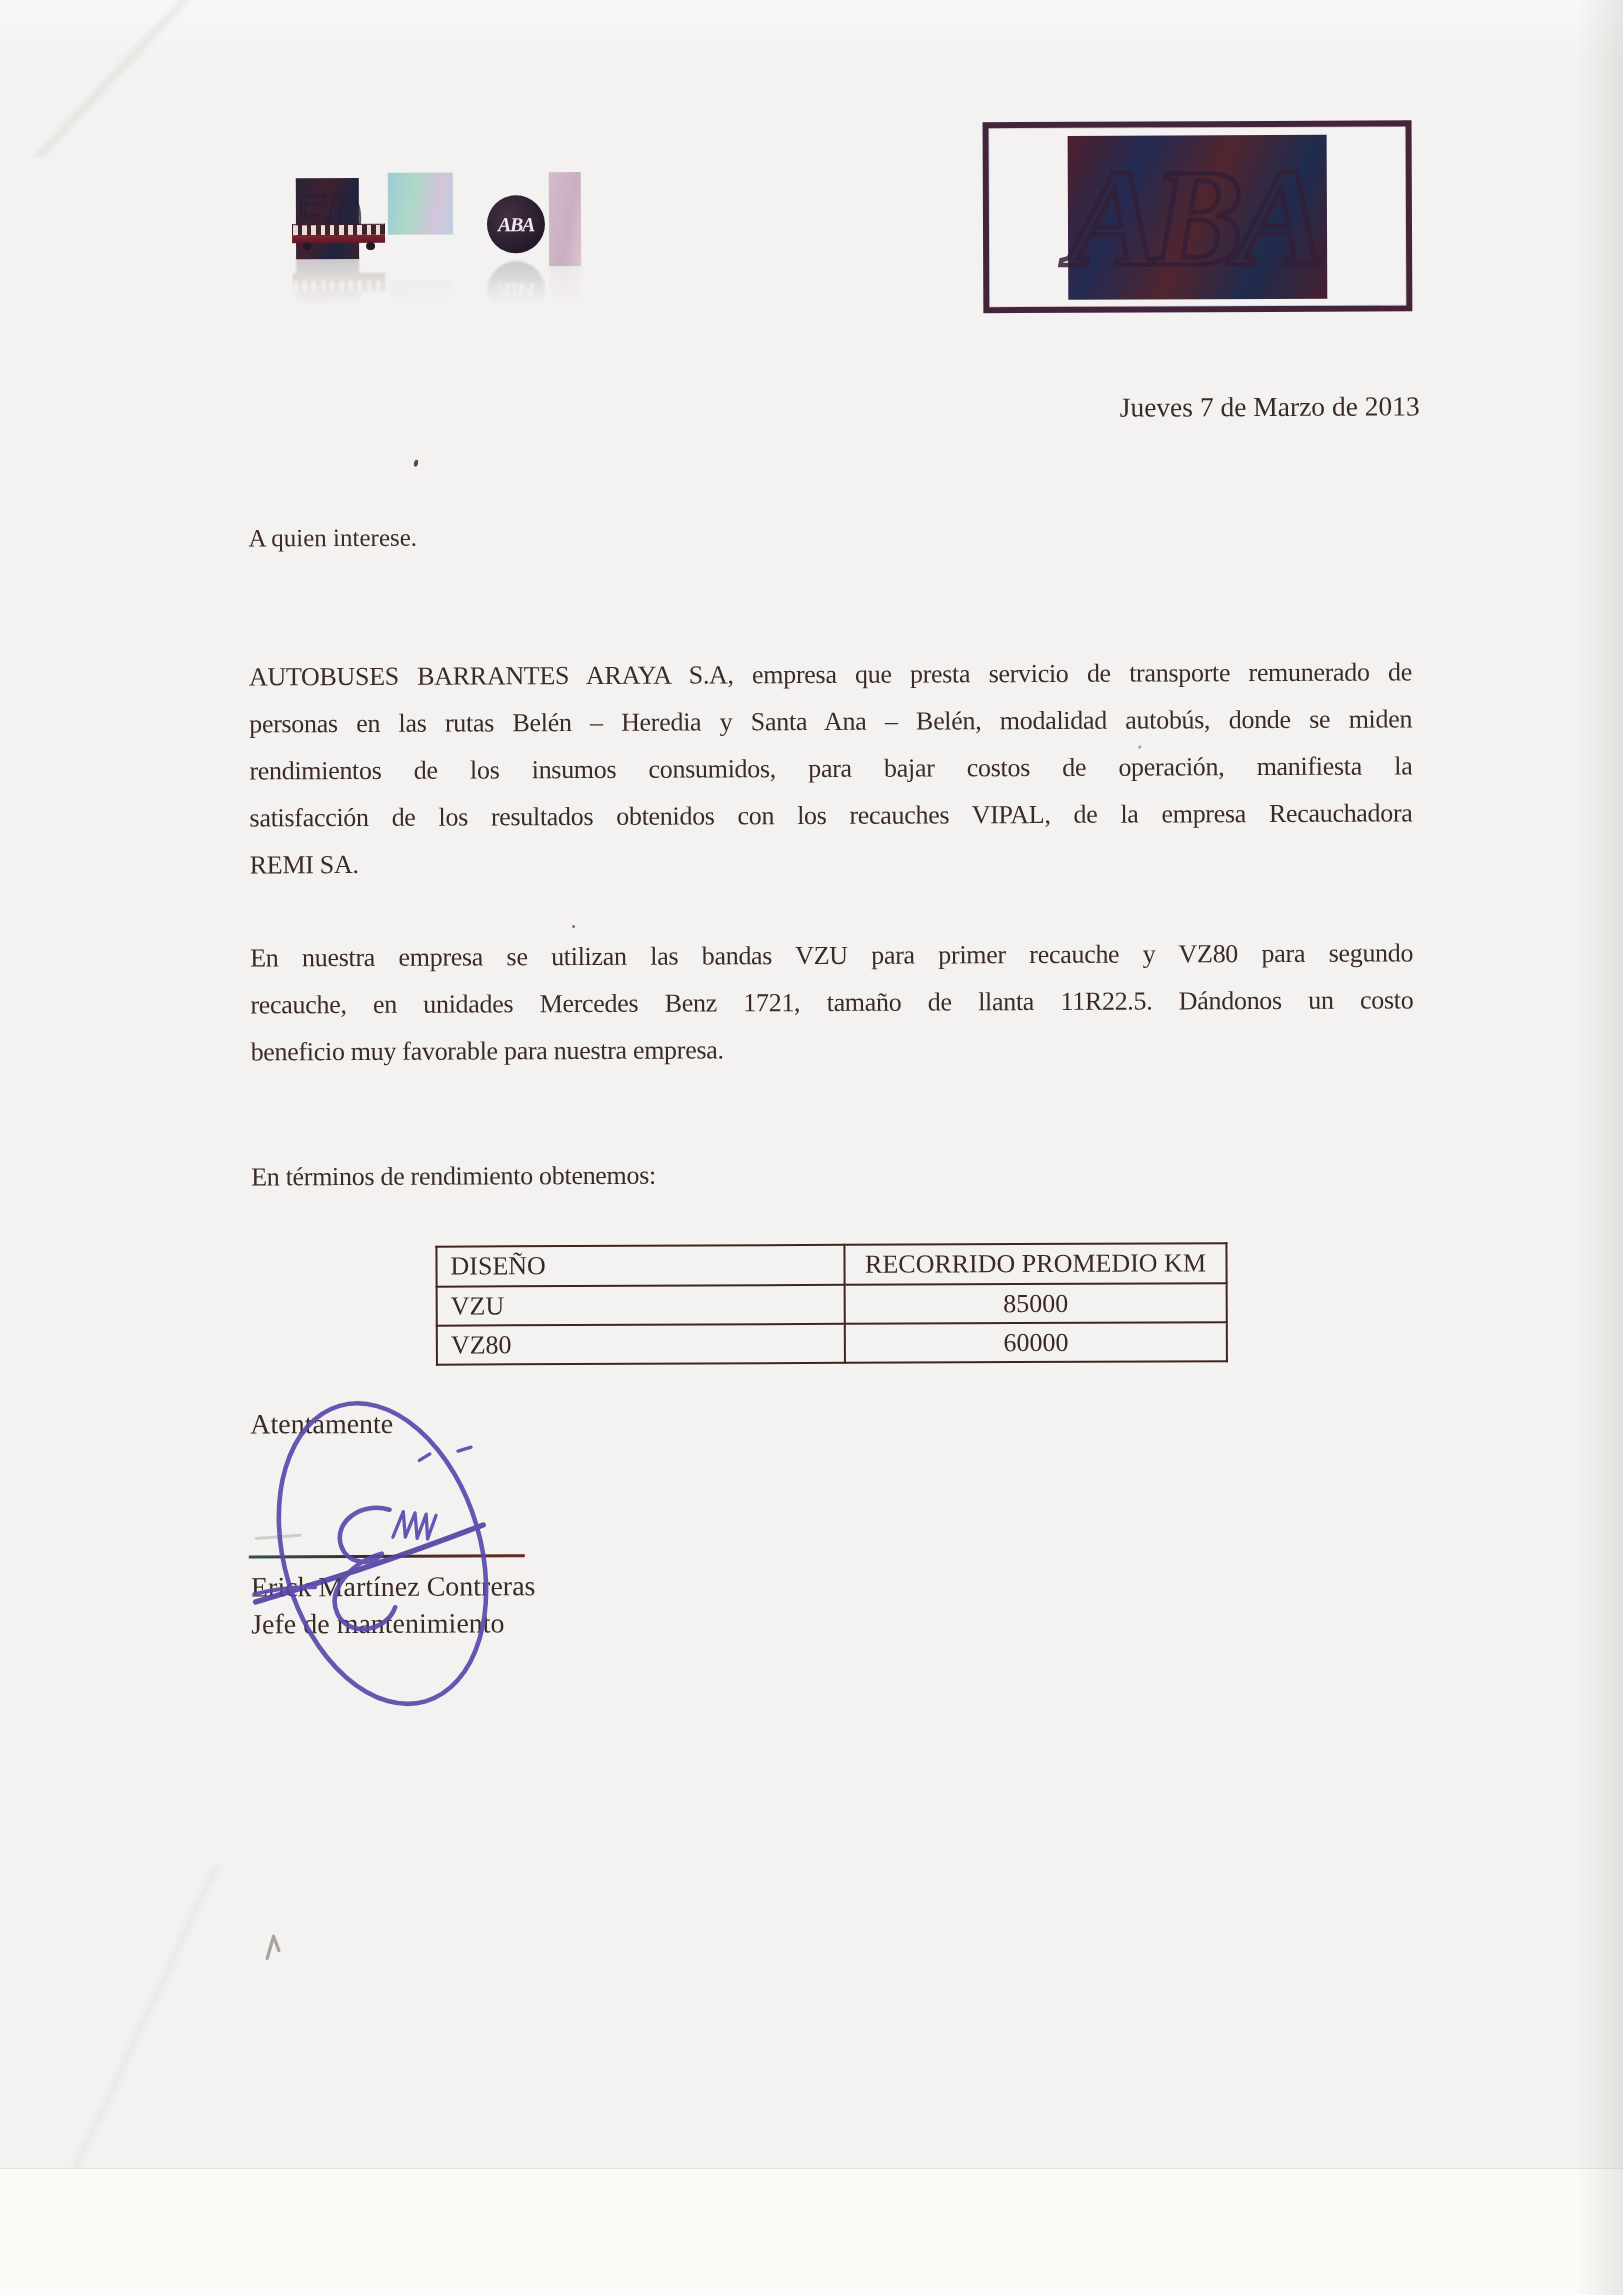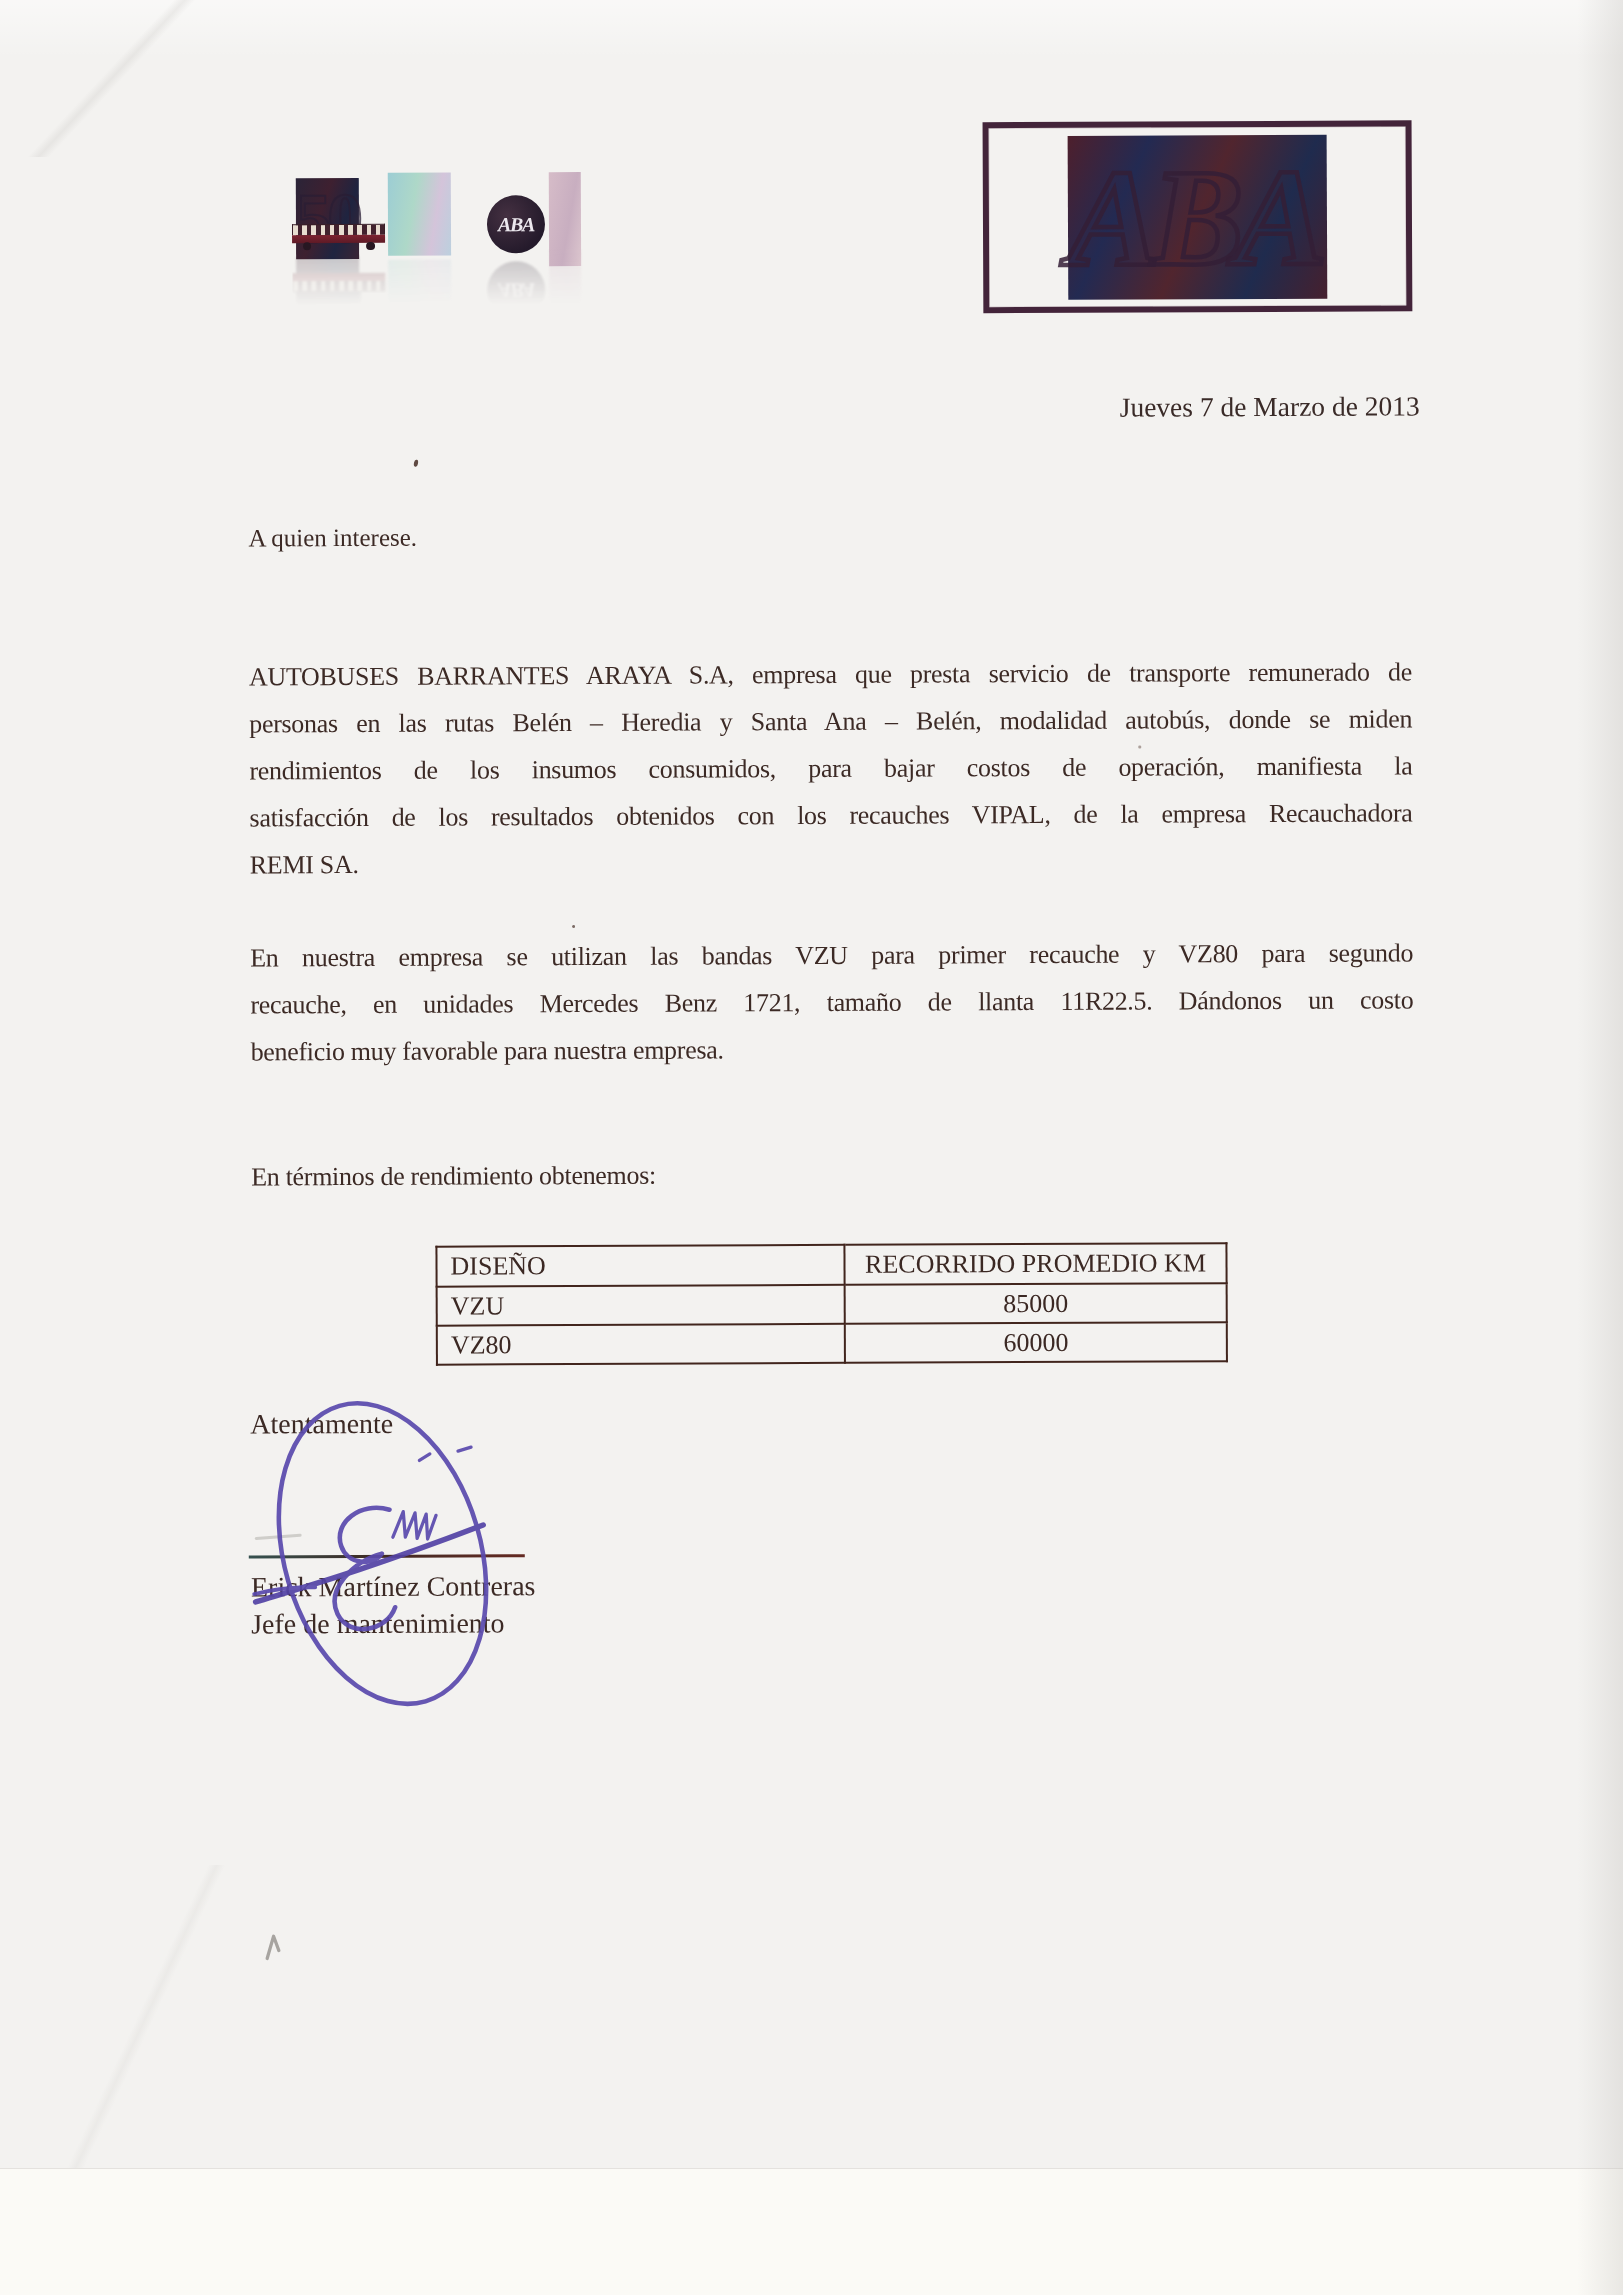--- a/index.html
+++ b/index.html
@@ -25,22 +25,22 @@
   
   .abs{position:absolute;}
   .gtext{-webkit-background-clip:text; background-clip:text; color:transparent;}
 
   
   .anniv{left:296px; top:185px; width:308px; height:137px;}
   .anniv-main{position:absolute; left:0; top:0; width:308px; height:79px;}
   .n50{position:absolute; left:3.9px; top:-9.2px; font-size:71px; font-weight:bold; letter-spacing:-3.9px;
     background:linear-gradient(110deg,#2a2438,#3e2030 40%,#1f2440 70%,#3a2434);
     -webkit-text-stroke:2px rgba(42,30,52,.75);}
-  .an{position:absolute; left:96px; top:-14.4px; font-size:72px; letter-spacing:-2.6px;
-    background:linear-gradient(100deg,#9ccdd4,#aed8c8 40%,#d4c4da 72%,#bcd0de);}
+  .an{position:absolute; left:96px; top:-14.4px; font-size:54px; letter-spacing:-2.6px;
+    background:linear-gradient(100deg,#9ccdd4,#aed8c8 40%,#d4c4da 72%,#bcd0de);padding-left:19px;}
   .slet{position:absolute; left:257px; top:-14.4px; font-size:82px;
     background:linear-gradient(100deg,#d6bcc8,#c8aec0 60%,#dcc6ce);}
   .abacircle{position:absolute; left:195px; top:8.5px; width:58px; height:58px; border-radius:50%;
     background:radial-gradient(circle at 35% 35%, #443041, #241a2b 72%);
     color:#ece8ee; font-style:italic; font-weight:bold; font-size:20px; letter-spacing:-1.3px;
     line-height:58px; text-align:center;}
   .bus{position:absolute; left:0; top:37px; width:93px; height:23.6px;}
   .bus-top{height:9.8px; background:repeating-linear-gradient(90deg,#e8ddd0 0 4.6px,#42222e 4.6px 9.2px);
     border:1.3px solid #3a1f28; border-bottom:none;}
   .bus-body{height:7.9px; background:linear-gradient(180deg,#7d2330,#5d1a26);}

